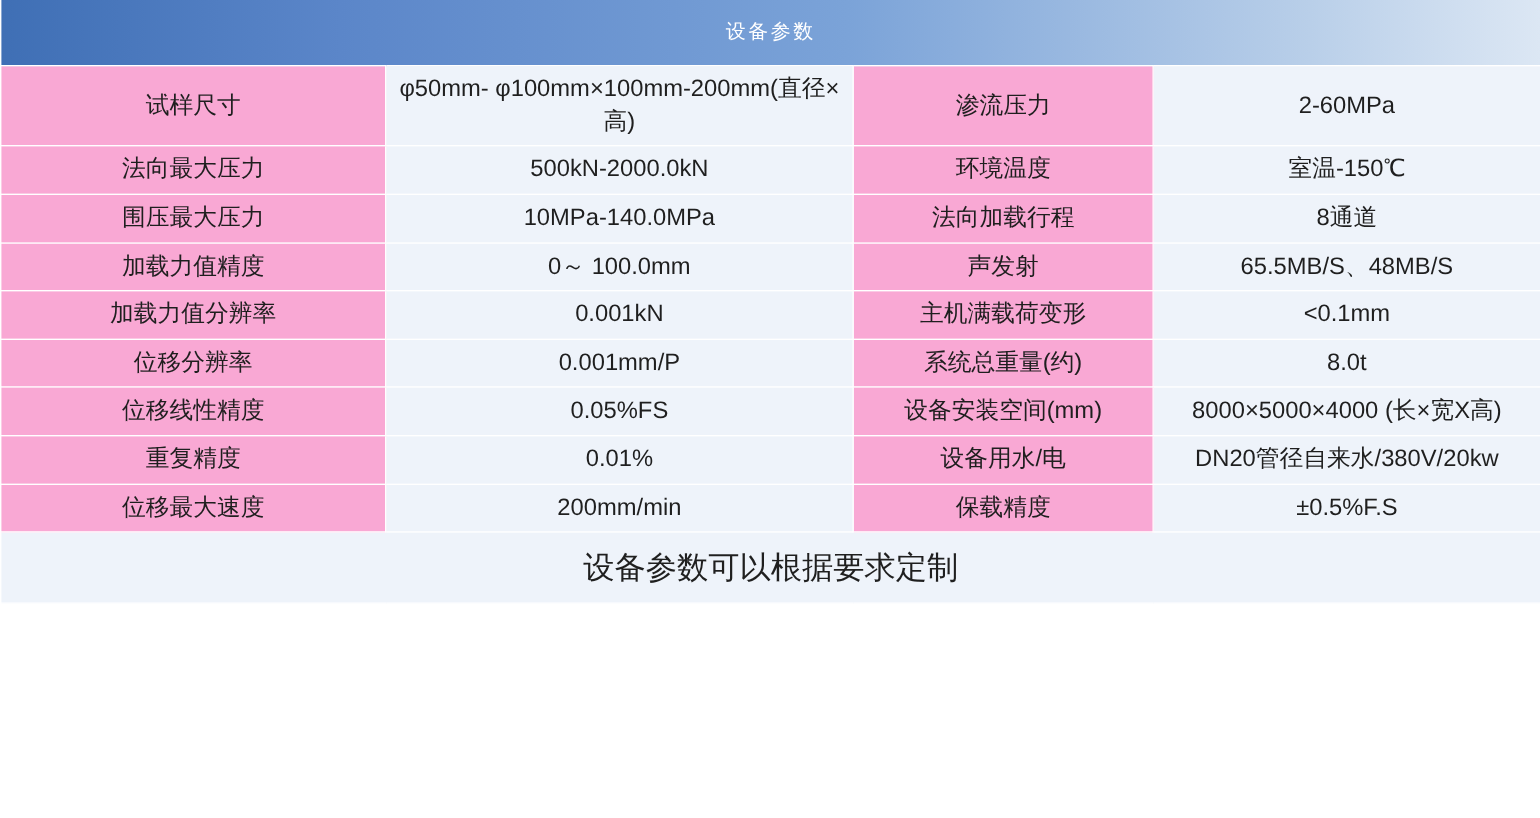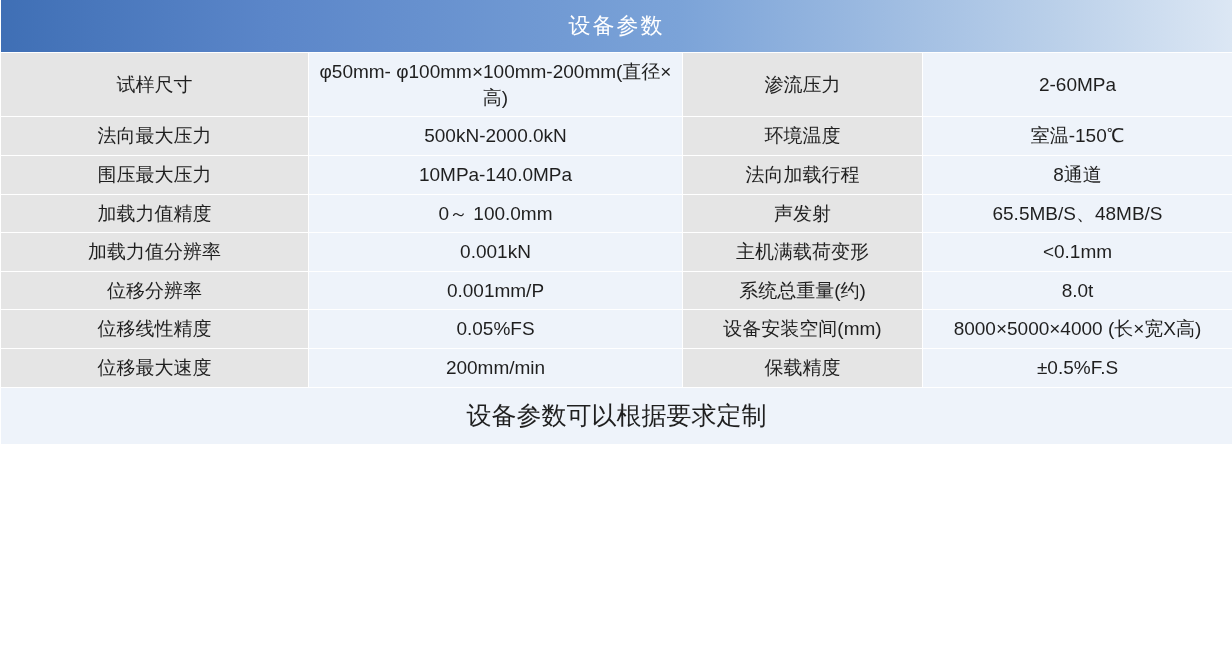--- a/index.html
+++ b/index.html
@@ -23,28 +23,28 @@
     border: 1px solid #ffffff;
     text-align: center;
     vertical-align: middle;
     font-weight: normal;
     padding: 6px 8px;
     line-height: 1.35;
   }
   .title-row th {
     background: linear-gradient(to right, #3f6fb5 0%, #5b86c9 22%, #7ba3d8 55%, #b9cfe9 85%, #dce7f4 100%);
     color: #ffffff;
-    font-size: 22px;
+    font-size: 16px;
     letter-spacing: 2px;
     height: 44px;
     padding: 4px 0;
     border: none;
   }
   .label-cell {
-    background: #e5e5e5;
+    background: #f9a8d4;
     font-size: 19px;
     color: #1f1f1f;
   }
   .value-cell {
     background: #eef3fa;
     font-size: 19px;
     color: #1f1f1f;
   }
   .footer-cell {
     background: #eef3fa;
@@ -110,20 +110,26 @@
       <td class="label-cell">系统总重量(约)</td>
       <td class="value-cell">8.0t</td>
     </tr>
     <tr>
       <td class="label-cell">位移线性精度</td>
       <td class="value-cell">0.05%FS</td>
       <td class="label-cell">设备安装空间(mm)</td>
       <td class="value-cell">8000×5000×4000 (长×宽X高)</td>
     </tr>
     <tr>
+      <td class="label-cell">重复精度</td>
+      <td class="value-cell">0.01%</td>
+      <td class="label-cell">设备用水/电</td>
+      <td class="value-cell">DN20管径自来水/380V/20kw</td>
+    </tr>
+    <tr>
       <td class="label-cell">位移最大速度</td>
       <td class="value-cell">200mm/min</td>
       <td class="label-cell">保载精度</td>
       <td class="value-cell">±0.5%F.S</td>
     </tr>
     <tr>
       <td class="footer-cell" colspan="4">设备参数可以根据要求定制</td>
     </tr>
   </tbody>
 </table>

